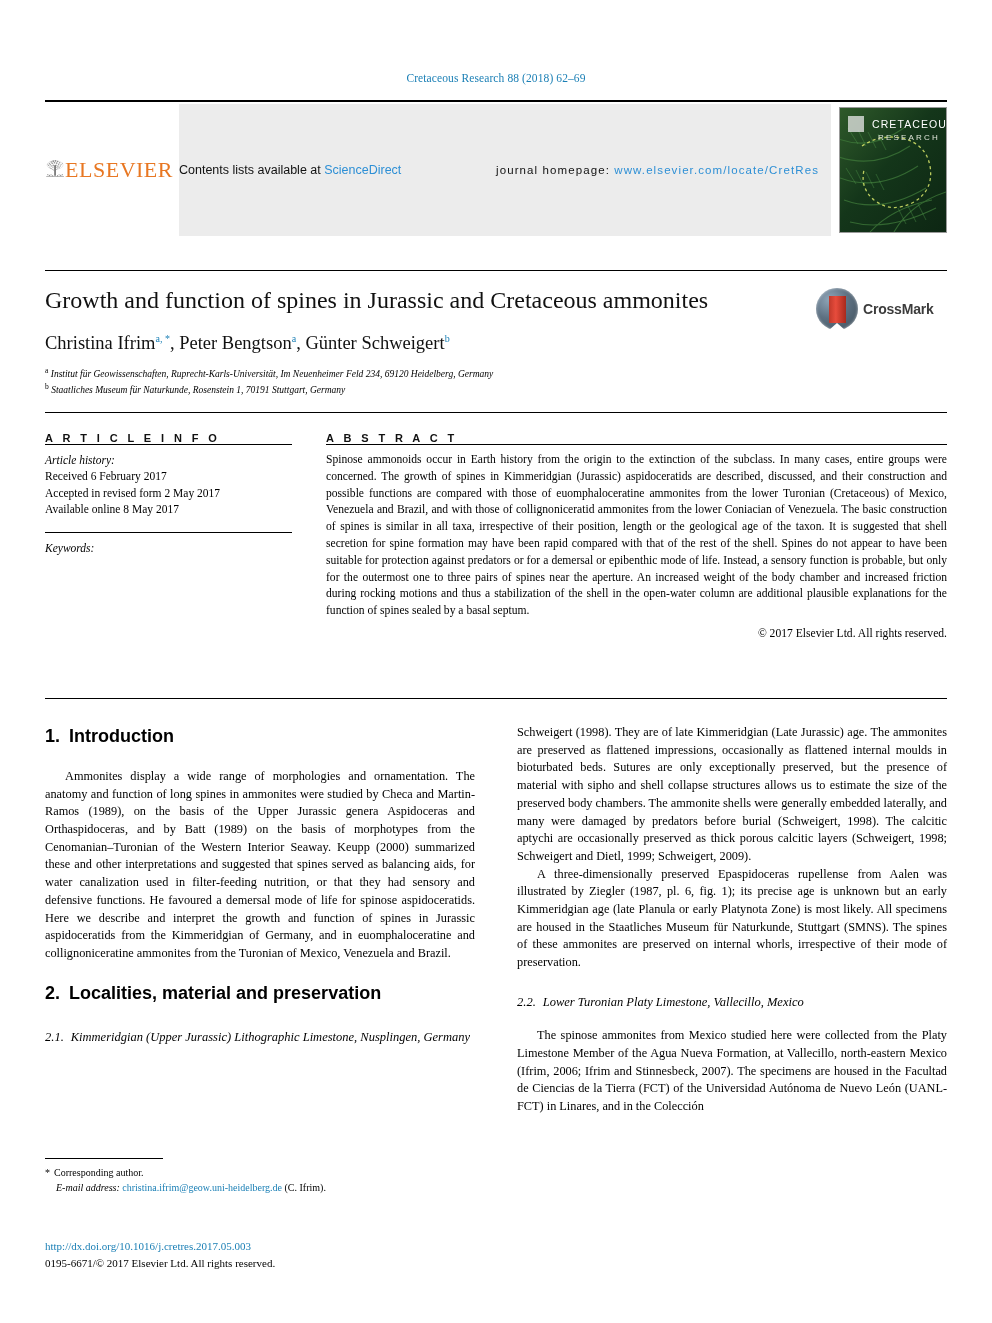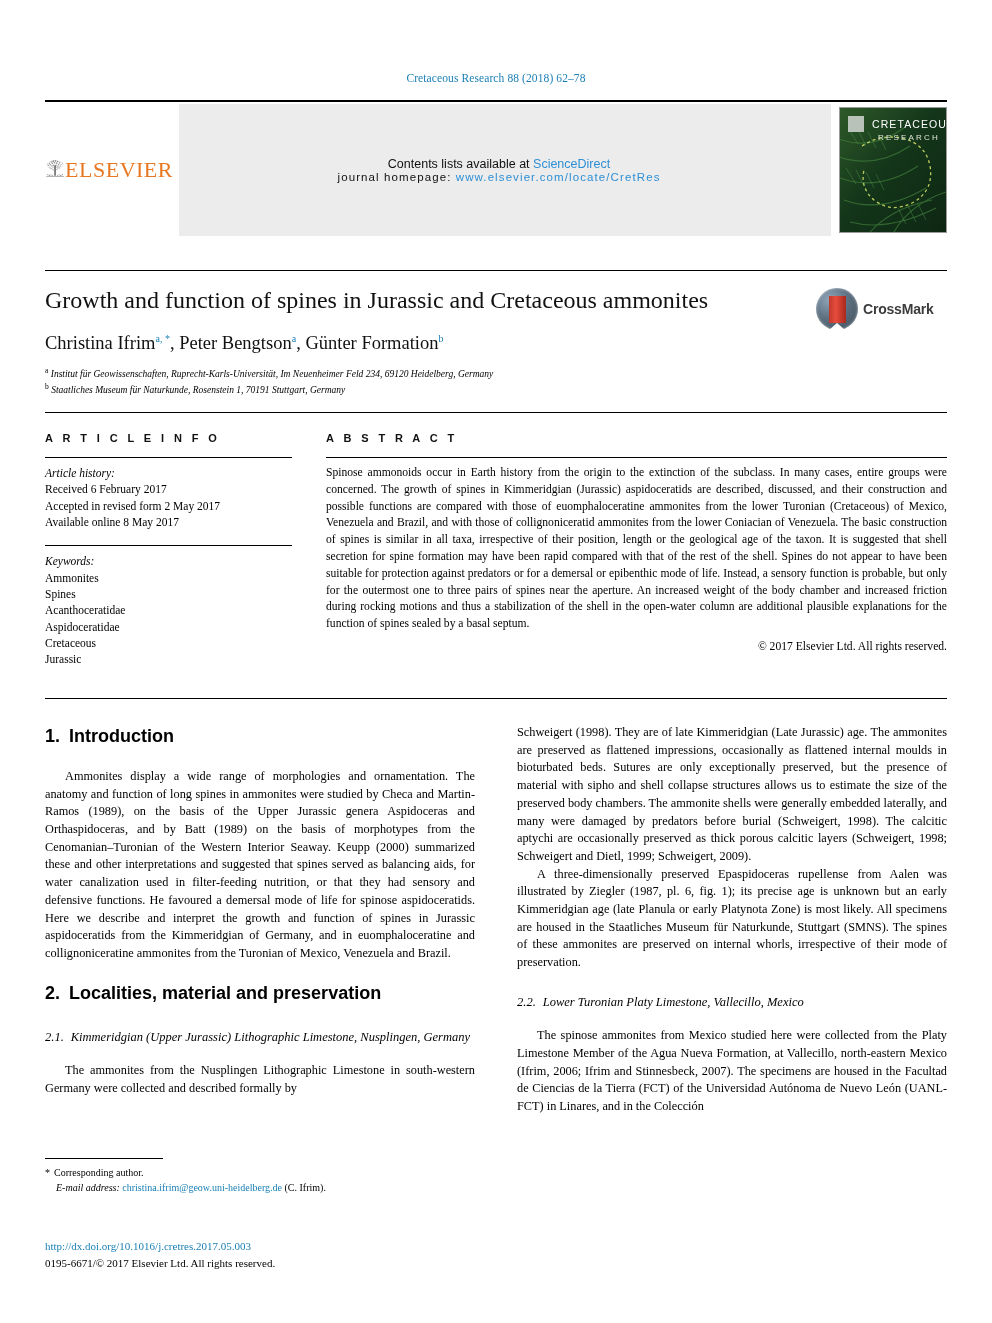--- a/index.html
+++ b/index.html
@@ -62,23 +62,23 @@
     line-height: 1;
     margin-top: 1px;
   }
   .journal-band {
     flex: 1 1 auto;
     background: #ececec;
     margin-left: 6px;
     margin-right: 8px;
     position: relative;
     display: flex;
-    flex-direction: column;
+    flex-direction: row;
     align-items: center;
-    justify-content: center;
+    justify-content: space-between;
     padding: 14px 12px 14px 0;
     box-sizing: border-box;
   }
   .contents-line {
     font-family: "Liberation Sans", sans-serif;
     font-size: 12.5px;
     color: #111;
   }
   .contents-line .sd {
     color: #2d8fd5;
@@ -192,21 +192,20 @@
   .col-abs {
     position: absolute;
     top: 432px; left: 326px; width: 621px;
   }
   .sec-head {
     font-family: "Liberation Sans", sans-serif;
     font-size: 11px;
     font-weight: bold;
     letter-spacing: 3.4px;
     color: #111;
-    margin-bottom: 13px;
   }
   .thin-rule { border-top: 1.6px solid #000; margin-bottom: 7px; }
   .hist-label, .kw-label {
     font-style: italic;
     font-size: 11.5px;
     line-height: 1.42;
   }
   .hist-lines, .kw-lines {
     font-size: 11.5px;
     line-height: 1.42;
@@ -286,21 +285,21 @@
     font-size: 11px;
     line-height: 1.5;
   }
   .doi-block .doi { color: #1a7fb5; }
 </style>
 </head>
 <body>
 
 <div class="page">
 
-  <div class="runhead">Cretaceous Research 88 (2018) 62–78</div>
+  <div class="runhead">Cretaceous Research 88 (2018) 62–69</div>
 
   <div class="masthead">
     <div class="masthead-inner">
 
       <div class="elsevier-logo">
         <svg class="tree-svg" width="100" height="92" viewBox="0 0 100 92" aria-hidden="true">
           <g fill="#4a4a4a">
             <ellipse cx="50" cy="26" rx="40" ry="22" fill="none" stroke="#5a5a5a" stroke-width="0.6"></ellipse>
             <path d="M46 80 L46 36 Q44 30 48 26 L52 26 Q56 30 54 36 L54 80 Z" fill="#6b6b6b"></path>
             <path d="M48 56 Q36 48 28 40" stroke="#6b6b6b" stroke-width="2" fill="none"></path>
@@ -400,21 +399,21 @@
   <div class="crossmark">
     <span class="cm-badge">
         <span class="cm-inner"></span>
       </span>
     <span class="cm-word">CrossMark</span>
   </div>
 
   <div class="authors">
     <span>Christina Ifrim</span><sup class="ast">a, *</sup>,
     <span>Peter Bengtson</span><sup>a</sup>,
-    <span>Günter Formation</span><sup>b</sup>
+    <span>Günter Schweigert</span><sup>b</sup>
   </div>
 
   <div class="affils">
     <div>
       <sup>a</sup>
       <span>Institut für Geowissenschaften, Ruprecht-Karls-Universität, Im Neuenheimer Feld 234, 69120 Heidelberg, Germany</span>
     </div>
     <div>
       <sup>b</sup>
       <span>Staatliches Museum für Naturkunde, Rosenstein 1, 70191 Stuttgart, Germany</span>
@@ -428,28 +427,20 @@
     <div class="thin-rule"></div>
     <div class="hist-label">Article history:</div>
     <div class="hist-lines">
       <div>Received 6 February 2017</div>
       <div>Accepted in revised form 2 May 2017</div>
       <div>Available online 8 May 2017</div>
     </div>
     <div class="kw-gap"></div>
     <div class="kw-rule"></div>
     <div class="kw-label">Keywords:</div>
-    <div class="kw-lines">
-      <div>Ammonites</div>
-      <div>Spines</div>
-      <div>Acanthoceratidae</div>
-      <div>Aspidoceratidae</div>
-      <div>Cretaceous</div>
-      <div>Jurassic</div>
-    </div>
   </div>
 
   <div class="col-abs">
     <div class="sec-head">A B S T R A C T</div>
     <div class="thin-rule"></div>
     <div class="abstract-text">Spinose ammonoids occur in Earth history from the origin to the extinction of the subclass. In many cases, entire groups were concerned. The growth of spines in Kimmeridgian (Jurassic) aspidoceratids are described, discussed, and their construction and possible functions are compared with those of euomphaloceratine ammonites from the lower Turonian (Cretaceous) of Mexico, Venezuela and Brazil, and with those of collignoniceratid ammonites from the lower Coniacian of Venezuela. The basic construction of spines is similar in all taxa, irrespective of their position, length or the geological age of the taxon. It is suggested that shell secretion for spine formation may have been rapid compared with that of the rest of the shell. Spines do not appear to have been suitable for protection against predators or for a demersal or epibenthic mode of life. Instead, a sensory function is probable, but only for the outermost one to three pairs of spines near the aperture. An increased weight of the body chamber and increased friction during rocking motions and thus a stabilization of the shell in the open-water column are additional plausible explanations for the function of spines sealed by a basal septum.</div>
     <div class="abstract-copy">© 2017 Elsevier Ltd. All rights reserved.</div>
   </div>
 
   <div class="infoblock-rule-bottom"></div>
@@ -459,21 +450,20 @@
       <span class="num">1.</span><span>Introduction</span>
     </div>
     <p class="para"><span>Ammonites display a wide range of morphologies and ornamentation. The anatomy and function of long spines in ammonites were studied by </span><span class="ref">Checa and Martin-Ramos (1989)</span><span>, on the basis of the Upper Jurassic genera </span><span class="ital">Aspidoceras</span><span> and </span><span class="ital">Orthaspidoceras</span><span>, and by </span><span class="ref">Batt (1989)</span><span> on the basis of morphotypes from the Cenomanian–Turonian of the Western Interior Seaway. </span><span class="ref">Keupp (2000)</span><span> summarized these and other interpretations and suggested that spines served as balancing aids, for water canalization used in filter-feeding nutrition, or that they had sensory and defensive functions. He favoured a demersal mode of life for spinose aspidoceratids. Here we describe and interpret the growth and function of spines in Jurassic aspidoceratids from the Kimmeridgian of Germany, and in euomphaloceratine and collignoniceratine ammonites from the Turonian of Mexico, Venezuela and Brazil.</span></p>
 
     <div class="h2 sp-before">
       <span class="num">2.</span><span>Localities, material and preservation</span>
     </div>
     <div class="h3">
       <span class="num">2.1.</span><span>Kimmeridgian (Upper Jurassic) Lithographic Limestone, Nusplingen, Germany</span>
     </div>
-    <p class="para">The ammonites from the Nusplingen Lithographic Limestone in south-western Germany were collected and described formally by</p>
   </div>
 
   <div class="body-col right">
     <p class="para noindent"><span class="ref">Schweigert (1998)</span><span>. They are of late Kimmeridgian (Late Jurassic) age. The ammonites are preserved as flattened impressions, occasionally as flattened internal moulds in bioturbated beds. Sutures are only exceptionally preserved, but the presence of material with sipho and shell collapse structures allows us to estimate the size of the preserved body chambers. The ammonite shells were generally embedded laterally, and many were damaged by predators before burial (</span><span class="ref">Schweigert, 1998</span><span>). The calcitic aptychi are occasionally preserved as thick porous calcitic layers (</span><span class="ref">Schweigert, 1998; Schweigert and Dietl, 1999; Schweigert, 2009</span><span>).</span></p>
 
     <p class="para"><span>A three-dimensionally preserved </span><span class="ital">Epaspidoceras rupellense</span><span> from Aalen was illustrated by </span><span class="ref">Ziegler (1987</span><span>, pl. 6, fig. 1); its precise age is unknown but an early Kimmeridgian age (late Planula or early Platynota Zone) is most likely. All specimens are housed in the Staatliches Museum für Naturkunde, Stuttgart (SMNS). The spines of these ammonites are preserved on internal whorls, irrespective of their mode of preservation.</span></p>
 
     <div class="h3">
       <span class="num">2.2.</span><span>Lower Turonian Platy Limestone, Vallecillo, Mexico</span>
     </div>

